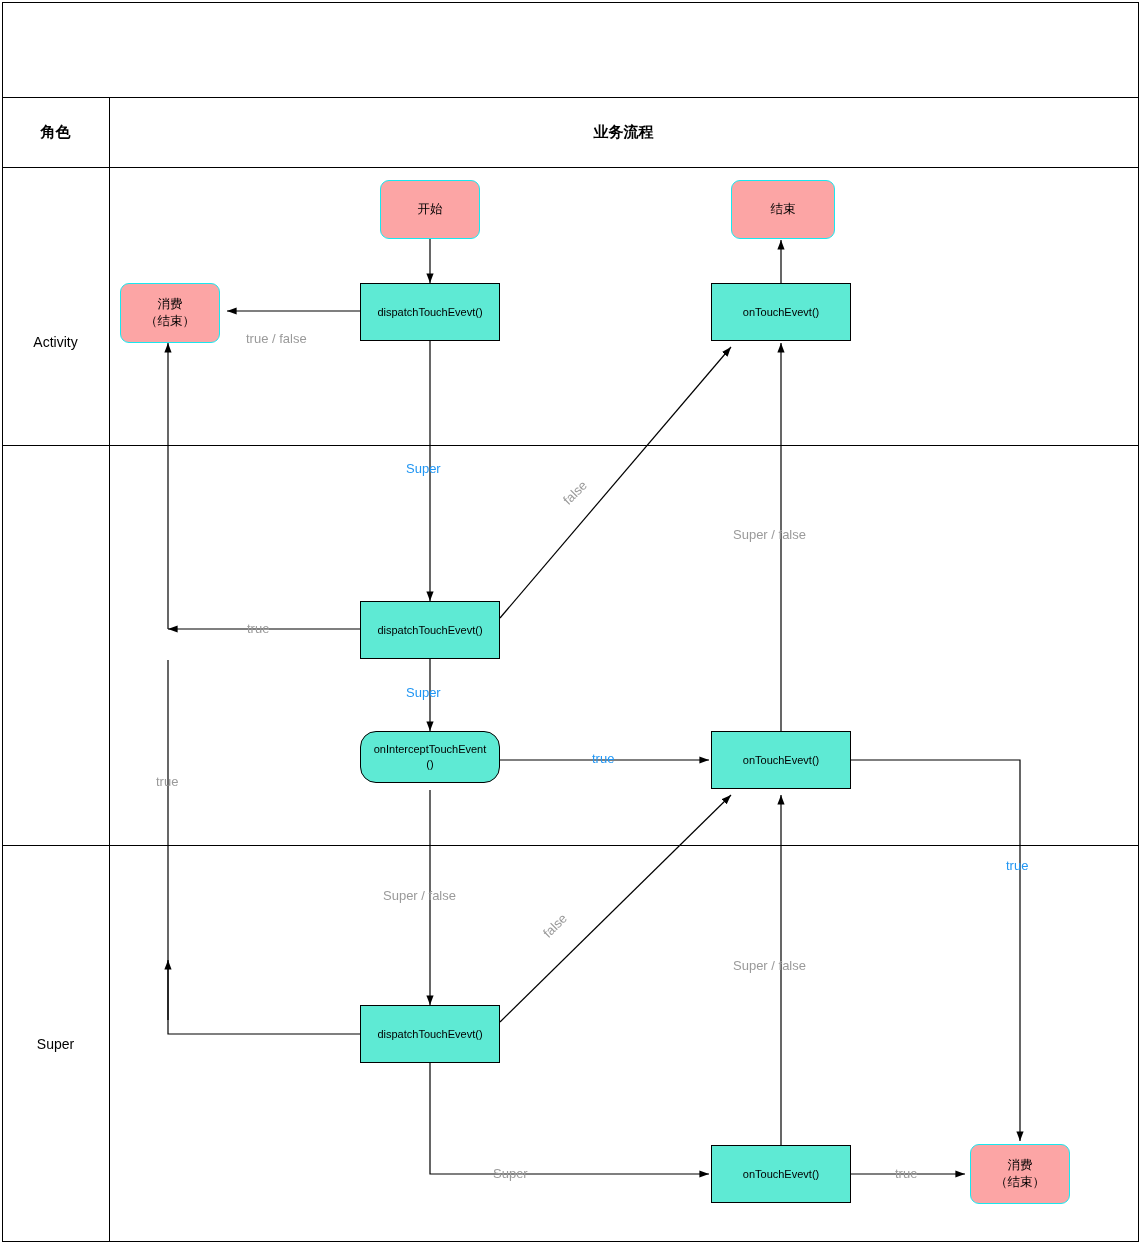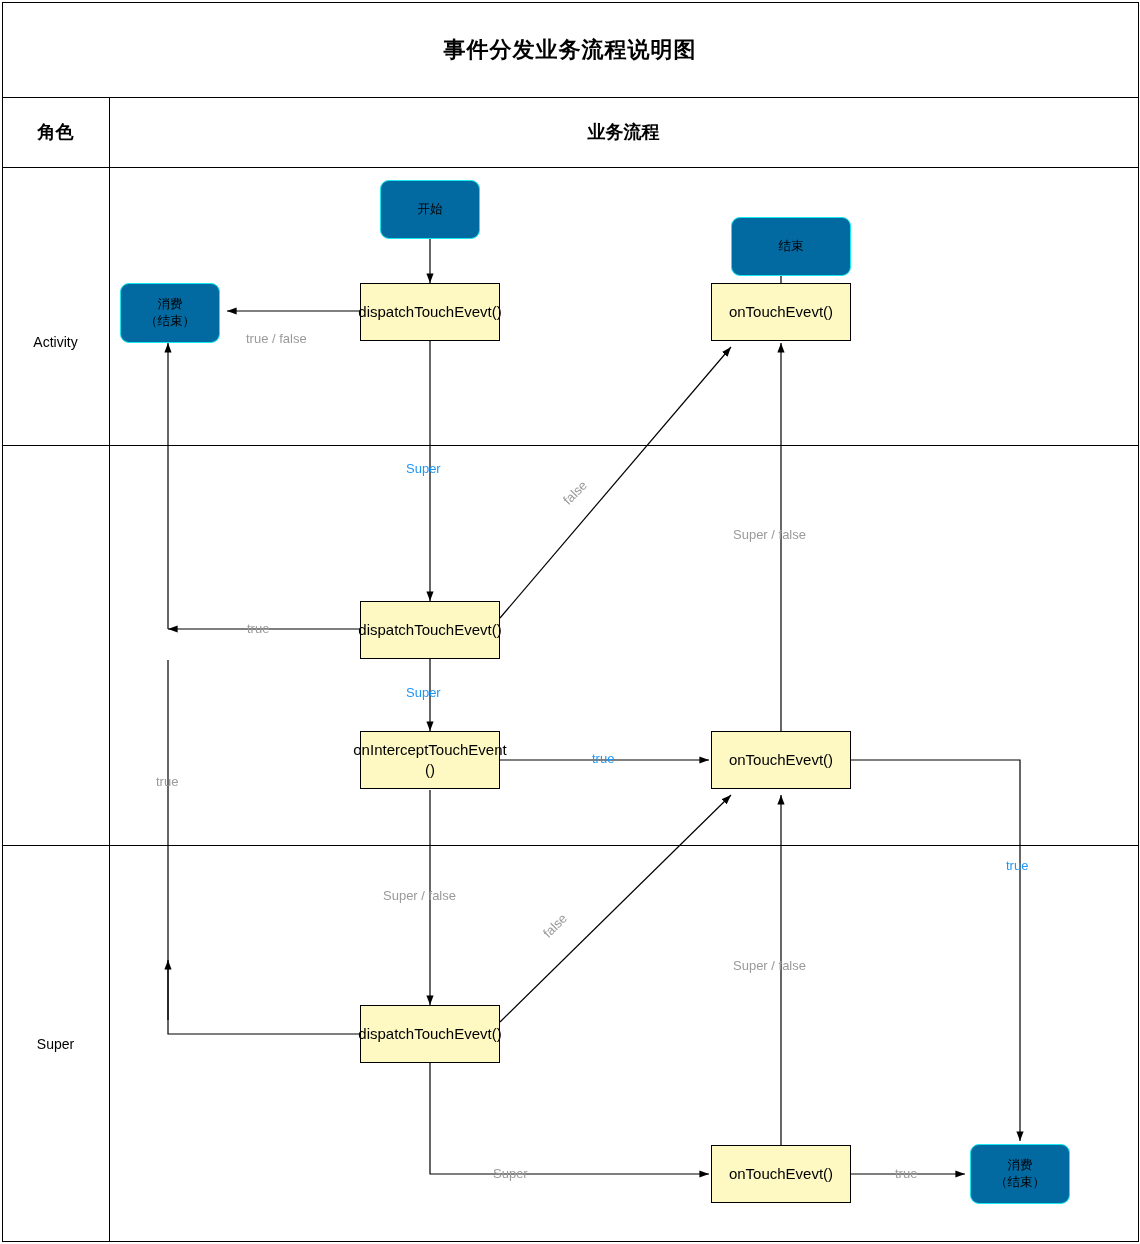--- a/index.html
+++ b/index.html
@@ -33,21 +33,21 @@
     justify-content: center;
     font-size: 22px;
     font-weight: bold;
     letter-spacing: 1px;
   }
   .hdr-role, .hdr-flow {
     position: absolute;
     display: flex;
     align-items: center;
     justify-content: center;
-    font-size: 18px;
+    font-size: 15px;
     font-weight: bold;
   }
   .hdr-role { left: 2px; top: 97px; width: 107px; height: 70px; }
   .hdr-flow { left: 109px; top: 97px; width: 1029px; height: 70px; }
 
   .lane-label {
     position: absolute;
     left: 2px;
     width: 107px;
     display: flex;
@@ -60,28 +60,28 @@
   #lane-view      { top: 845px;  height: 397px; }
 
   
   .node {
     position: absolute;
     box-sizing: border-box;
     display: flex;
     align-items: center;
     justify-content: center;
     text-align: center;
-    font-size: 15px;
+    font-size: 11px;
     line-height: 1.35;
-    background: #fef9c3;
+    background: #5eead4;
     border: 1px solid #000000;
     z-index: 5;
   }
   .node.terminal {
-    background: #0369a1;
+    background: #fca5a5;
     border: 1px solid #18e8ef;
     border-radius: 9px;
     font-size: 12.5px;
   }
 
   
   .edge-svg {
     position: absolute;
     left: 0;
     top: 0;
@@ -112,21 +112,20 @@
   <div class="frame-line" style="left:2px;top:1241px;width:1136px;height:1px;"></div>
   <div class="frame-line" style="left:2px;top:2px;width:1px;height:1240px;"></div>
   <div class="frame-line" style="left:1138px;top:2px;width:1px;height:1240px;"></div>
 
   <div class="frame-line" style="left:2px;top:97px;width:1136px;height:1px;"></div>
   <div class="frame-line" style="left:2px;top:167px;width:1136px;height:1px;"></div>
   <div class="frame-line" style="left:2px;top:445px;width:1136px;height:1px;"></div>
   <div class="frame-line" style="left:2px;top:845px;width:1136px;height:1px;"></div>
   <div class="frame-line" style="left:109px;top:97px;width:1px;height:1145px;"></div>
 
-  <div class="title-bar">事件分发业务流程说明图</div>
   <div class="hdr-role">角色</div>
   <div class="hdr-flow">业务流程</div>
 
   <div class="lane-label" id="lane-activity">Activity</div>
   <div class="lane-label" id="lane-view">Super</div>
 
   <svg class="edge-svg" viewBox="0 0 1140 1244">
     <defs>
       <marker id="arrow" markerWidth="9" markerHeight="9" refX="8" refY="3" orient="auto" markerUnits="strokeWidth">
         <path d="M0,0 L8,3 L0,6 z" fill="#000000"></path>
@@ -170,42 +169,42 @@
     </g>
     <g stroke="#000000" stroke-width="1.2" fill="none">
       <path d="M168,1020 L168,660"></path>
     </g>
   </svg>
 
   <div class="node terminal" style="left:380px;top:180px;width:100px;height:59px;">
     <span>开始</span>
   </div>
 
-  <div class="node terminal" style="left:731px;top:180px;width:120px;height:59px;margin-top:37px;">
+  <div class="node terminal" style="left:731px;top:180px;width:104px;height:59px;">
     <span>结束</span>
   </div>
 
   <div class="node terminal" style="left:120px;top:283px;width:100px;height:60px;flex-direction:column;">
     <span>消费</span>
     <span>（结束）</span>
   </div>
 
   <div class="node" style="left:360px;top:283px;width:140px;height:58px;">
     <span>dispatchTouchEvevt()</span>
   </div>
 
   <div class="node" style="left:711px;top:283px;width:140px;height:58px;">
     <span>onTouchEvevt()</span>
   </div>
 
   <div class="node" style="left:360px;top:601px;width:140px;height:58px;">
     <span>dispatchTouchEvevt()</span>
   </div>
 
-  <div class="node" style="left:360px;top:731px;width:140px;height:58px;flex-direction:column;">
+  <div class="node" style="left:360px;top:731px;width:140px;height:52px;flex-direction:column;border-radius:16px;">
     <span>onInterceptTouchEvent</span>
     <span>()</span>
   </div>
 
   <div class="node" style="left:711px;top:731px;width:140px;height:58px;">
     <span>onTouchEvevt()</span>
   </div>
 
   <div class="node" style="left:360px;top:1005px;width:140px;height:58px;">
     <span>dispatchTouchEvevt()</span>

